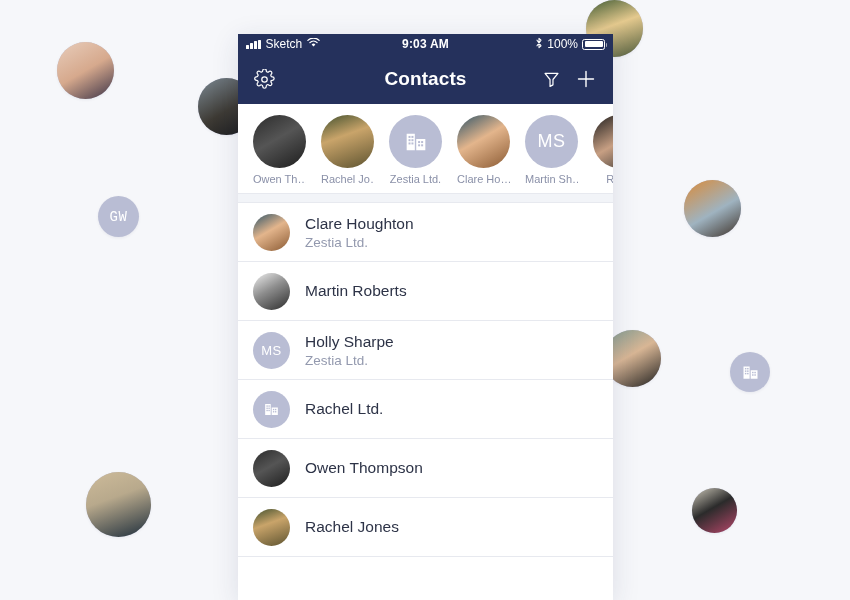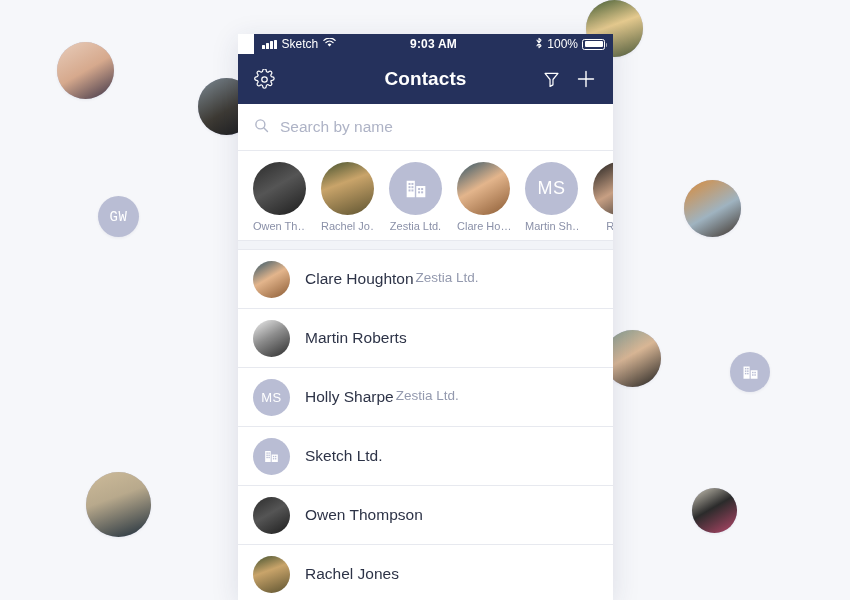--- a/index.html
+++ b/index.html
@@ -53,21 +53,20 @@
   
   .statusbar {
     height: 20px;
     background: #25315c;
     color: #ffffff;
     display: flex;
     align-items: center;
     padding: 0 8px;
     font-size: 12px;
     position: relative;
-    margin-left: 16px;
   }
   .sb-left { display: flex; align-items: center; gap: 5px; }
   .sb-center {
     position: absolute; left: 0; right: 0; text-align: center;
     font-size: 12px; font-weight: bold; letter-spacing: .2px;
   }
   .sb-right {
     margin-left: auto; display: flex; align-items: center; gap: 4px;
     position: relative; z-index: 2; font-size: 12px;
   }
@@ -160,21 +159,21 @@
   }
   .row-av {
     width: 37px; height: 37px; flex: 0 0 37px; border-radius: 50%;
     overflow: hidden; background: #b9bdd4;
   }
   .row-av .initials {
     width: 100%; height: 100%; display: flex; align-items: center;
     justify-content: center; color: #fff; font-size: 13px; letter-spacing: .4px;
   }
   .row-av .bldg { width:100%; height:100%; display:flex; align-items:center; justify-content:center; }
-  .row-text { display: flex; flex-direction: row; justify-content: center; gap: 2px; }
+  .row-text { display: flex; flex-direction: column; justify-content: center; gap: 2px; }
   .row-name { font-size: 15.5px; color: #2d3347; }
   .row-sub { font-size: 13.5px; color: #9399ae; }
   .row-sub:empty { display: none; }
 
   
   .ph { background-size: cover; background-position: center; }
 </style>
 </head>
 <body>
 
@@ -273,29 +272,20 @@
         </svg>
       </span>
       <span class="nav-icon">
         <svg width="22" height="22" viewBox="0 0 22 22" fill="none" stroke="#fff" stroke-width="1.4" stroke-linecap="round">
           <path d="M11 3.5v15M3.5 11h15"></path>
         </svg>
       </span>
     </div>
   </div>
 
-  <div class="searchbar">
-    <span>
-      <svg width="15" height="15" viewBox="0 0 16 16" fill="none" stroke="#b1b6c8" stroke-width="1.5" stroke-linecap="round">
-        <circle cx="6.8" cy="6.8" r="4.8"></circle>
-        <path d="M10.4 10.4 L14.4 14.4"></path>
-      </svg>
-    </span>
-    <input class="search-input" type="text" placeholder="Search by name" style="">
-  </div>
 
   <div class="recent">
     <div class="recent-row" id="recent-row">
         <div class="recent-item">
           <div class="recent-av">
             <span class="ph" style="display:block;width:100%;height:100%;background-image:linear-gradient(150deg,#2b2b2b 0%,#555 45%,#1d1d1d 100%)"></span>
           </div>
           <div class="recent-label">Owen Th…</div>
         </div>
         <div class="recent-item">
@@ -392,21 +382,21 @@
                 <rect x="8.1" y="12.4" width="1.7" height="1.7"></rect>
                 <rect x="13.8" y="11.2" width="1.7" height="1.7"></rect>
                 <rect x="16.4" y="11.2" width="1.7" height="1.7"></rect>
                 <rect x="13.8" y="14" width="1.7" height="1.7"></rect>
                 <rect x="16.4" y="14" width="1.7" height="1.7"></rect>
               </g>
             </svg>
           </span>
         </div>
         <div class="row-text">
-          <div class="row-name">Sketch Ltd.</div>
+          <div class="row-name">Rachel Ltd.</div>
         </div>
       </div>
       <div class="row">
         <div class="row-av">
           <span class="ph" style="display:block;width:100%;height:100%;background-image:linear-gradient(150deg,#2b2b2b 0%,#555 45%,#1d1d1d 100%)"></span>
         </div>
         <div class="row-text">
           <div class="row-name">Owen Thompson</div>
         </div>
       </div>

